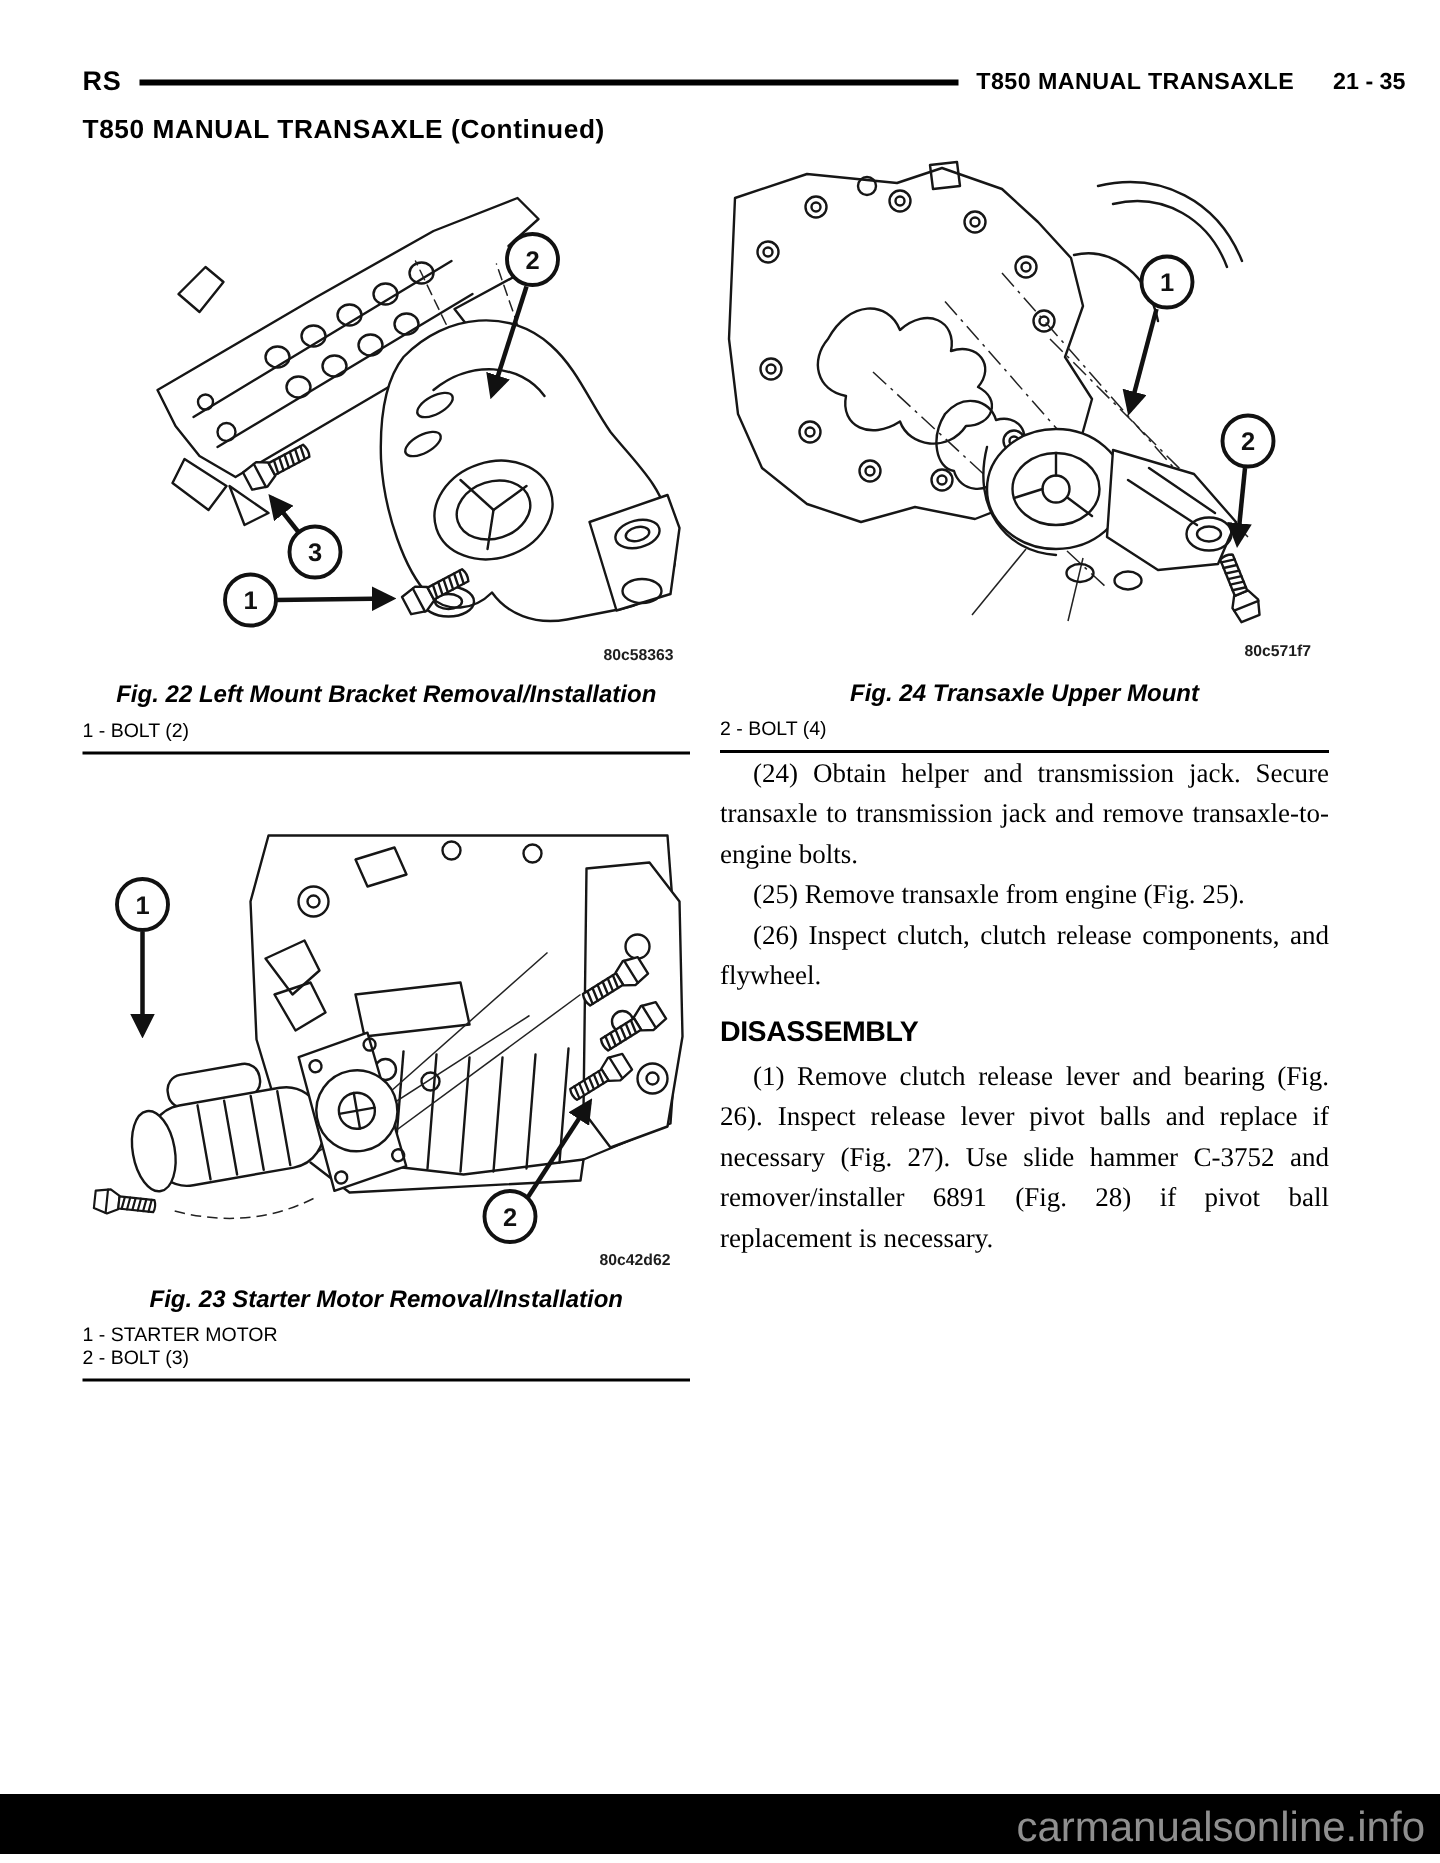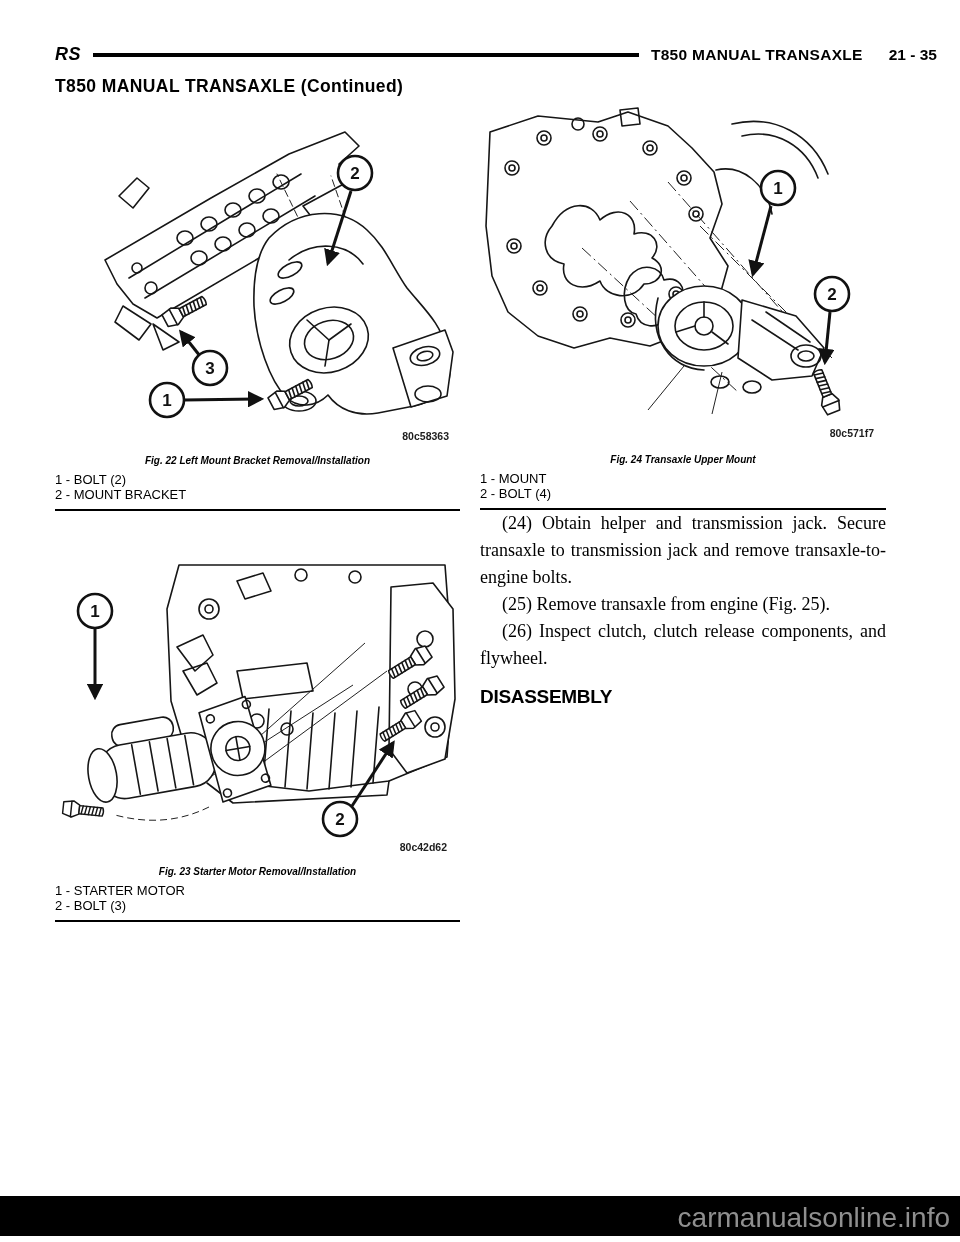--- a/index.html
+++ b/index.html
@@ -6,33 +6,33 @@
   body {
     width:960px; height:1242px; position:relative; overflow:hidden;
     background:#ffffff; color:#000;
     font-family:"Liberation Sans", sans-serif;
   }
   
   .header-row {
     position:absolute; top:44px; left:55px; width:882px;
     display:flex; align-items:center;
   }
-  .doc-code { font-weight:bold; font-size:18px; letter-spacing:0.5px;font-style:italic; }
+  .doc-code { font-weight:bold; font-size:18px; letter-spacing:0.5px; }
   .header-rule { flex:1; height:4px; background:#000; margin:0 12px; }
   .section-title { font-weight:bold; font-size:15.5px; white-space:nowrap; letter-spacing:0.3px; }
   .page-number { font-weight:bold; font-size:15.5px; margin-left:26px; white-space:nowrap;text-align:right; }
   .continued-title {
     position:absolute; top:76px; left:55px;
     font-weight:bold; font-size:17.5px; letter-spacing:0.4px;
   }
   
   .col-left  { position:absolute; left:55px;  top:110px; width:405px; }
   .col-right { position:absolute; left:480px; top:106px; width:406px; }
   .fig-caption {
-    font-weight:bold; font-style:italic; font-size:10px;
+    font-weight:bold; font-style:italic; font-size:16px;
     text-align:center; margin-top:10px;
   }
   .fig-legend { margin-top:6px; padding-bottom:7px; border-bottom:2px solid #000; }
   .fig-legend div { font-size:13px; line-height:15px; }
   .body-text { }
   .body-text p {
     font-family:"Liberation Serif", serif; font-size:18px; line-height:27px;
     text-align:justify; text-indent:22px; margin:0;
   }
   .disassembly-heading {
@@ -146,21 +146,20 @@
     <g>
       <line class="arrow" x1="91" y1="290" x2="168" y2="289" marker-end="url(#ar22)"></line>
       <circle class="callout-circle" cx="74" cy="290" r="17"></circle>
       <text class="callout-num" x="74" y="296">1</text>
     </g>
     <text class="fig-code" x="356" y="330" text-anchor="end">80c58363</text>
   </svg>
   <div class="fig-caption">Fig. 22 Left Mount Bracket Removal/Installation</div>
   <div class="fig-legend">
     <div>1 - BOLT (2)</div>
-    <div>2 - MOUNT BRACKET</div>
   </div>
 
   <svg class="svg23" width="402" height="305" viewBox="0 0 402 305">
     <defs>
       <marker id="ar23" viewBox="0 0 10 10" refX="8" refY="5" markerWidth="5.5" markerHeight="5.5" orient="auto">
         <path d="M0 0 L10 5 L0 10 Z" fill="#111"></path>
       </marker>
     </defs>
     <g class="sketch">
       <path d="M122 14 L388 14 L396 120 L390 206 L332 230 L252 240 L182 232 L132 210 L114 150 L110 58 Z"></path>
@@ -304,28 +303,30 @@
     </g>
     <g>
       <line class="arrow" x1="350" y1="206" x2="345" y2="256" marker-end="url(#ar24)"></line>
       <circle class="callout-circle" cx="352" cy="188" r="17"></circle>
       <text class="callout-num" x="352" y="194">2</text>
     </g>
     <text class="fig-code" x="394" y="331" text-anchor="end">80c571f7</text>
   </svg>
   <div class="fig-caption">Fig. 24 Transaxle Upper Mount</div>
   <div class="fig-legend">
-    <div>1 - MOUNT</div>
     <div>2 - BOLT (4)</div>
   </div>
 
   <div class="body-text">
     <p>(24) Obtain helper and transmission jack. Secure transaxle to transmission jack and remove transaxle-to-engine bolts.</p>
     <p>(25) Remove transaxle from engine (Fig. 25).</p>
     <p>(26) Inspect clutch, clutch release components, and flywheel.</p>
   </div>
 
   <div class="disassembly-heading">DISASSEMBLY</div>
+  <div class="body-text" style="margin-top:2px">
+    <p>(1) Remove clutch release lever and bearing (Fig. 26). Inspect release lever pivot balls and replace if necessary (Fig. 27). Use slide hammer C-3752 and remover/installer 6891 (Fig. 28) if pivot ball replacement is necessary.</p>
+  </div>
 </div>
 
 <div class="footer-bar">
   <span class="watermark">carmanualsonline.info</span>
 </div>
 
 </body></html>

